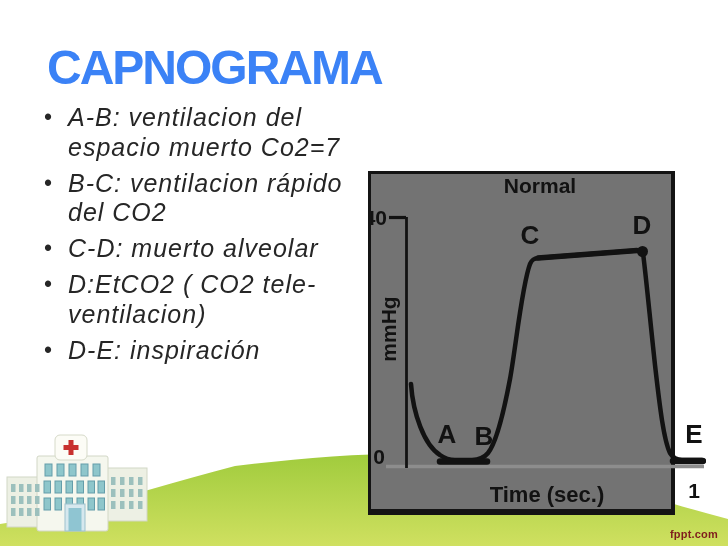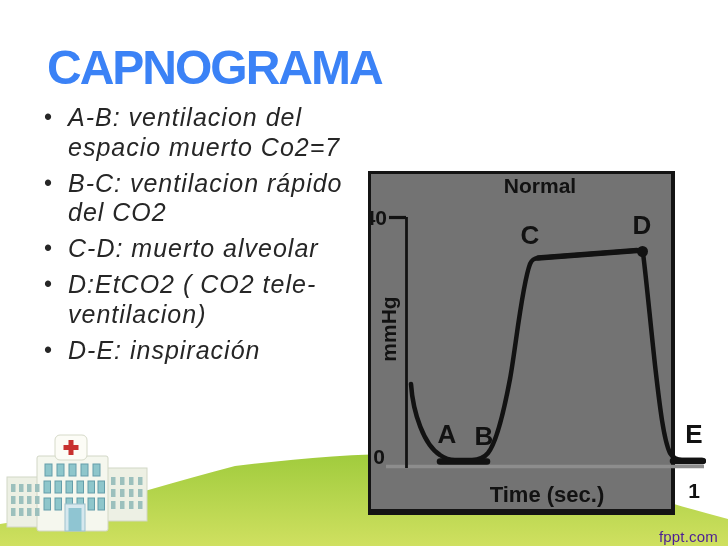--- a/index.html
+++ b/index.html
@@ -11,22 +11,22 @@
   .bullets li{display:flex;margin:0 0 6.5px 0;font-style:italic;font-size:25px;
          line-height:29.5px;letter-spacing:1px;color:#262626;}
   .bullets .marker{width:24px;flex:0 0 24px;font-style:normal;font-size:23px;color:#262626;}
   .bullets .btxt{flex:1;white-space:pre-line;}
   .chartbox{position:absolute;left:368px;top:124px;width:307px;height:344px;
          background:#737373;border:3px solid #141414;border-right-width:4px;
          border-bottom-width:6px;box-sizing:border-box;z-index:3;margin-top:47px;}
   .chartbox svg{position:absolute;left:0;top:0;width:335px;height:335px;display:block;}
   .hill{position:absolute;left:0;top:440px;width:728px;height:106px;z-index:1;}
   .hospital{position:absolute;left:0;top:430px;width:160px;height:106px;z-index:2;}
-  .watermark{position:absolute;right:10px;top:528px;font-size:15px;font-weight:400;
-         color:#4c1d95;z-index:4;letter-spacing:0.2px;}
+  .watermark{position:absolute;right:10px;top:528px;font-size:11px;font-weight:700;
+         color:#7f1d1d;z-index:4;letter-spacing:0.2px;}
   svg text{font-family:"Liberation Sans",sans-serif;font-weight:700;fill:#121212;}
 </style>
 </head>
 <body>
 
 <div class="slide">
 
   <div class="title">CAPNOGRAMA</div>
 
   <ul class="bullets">

